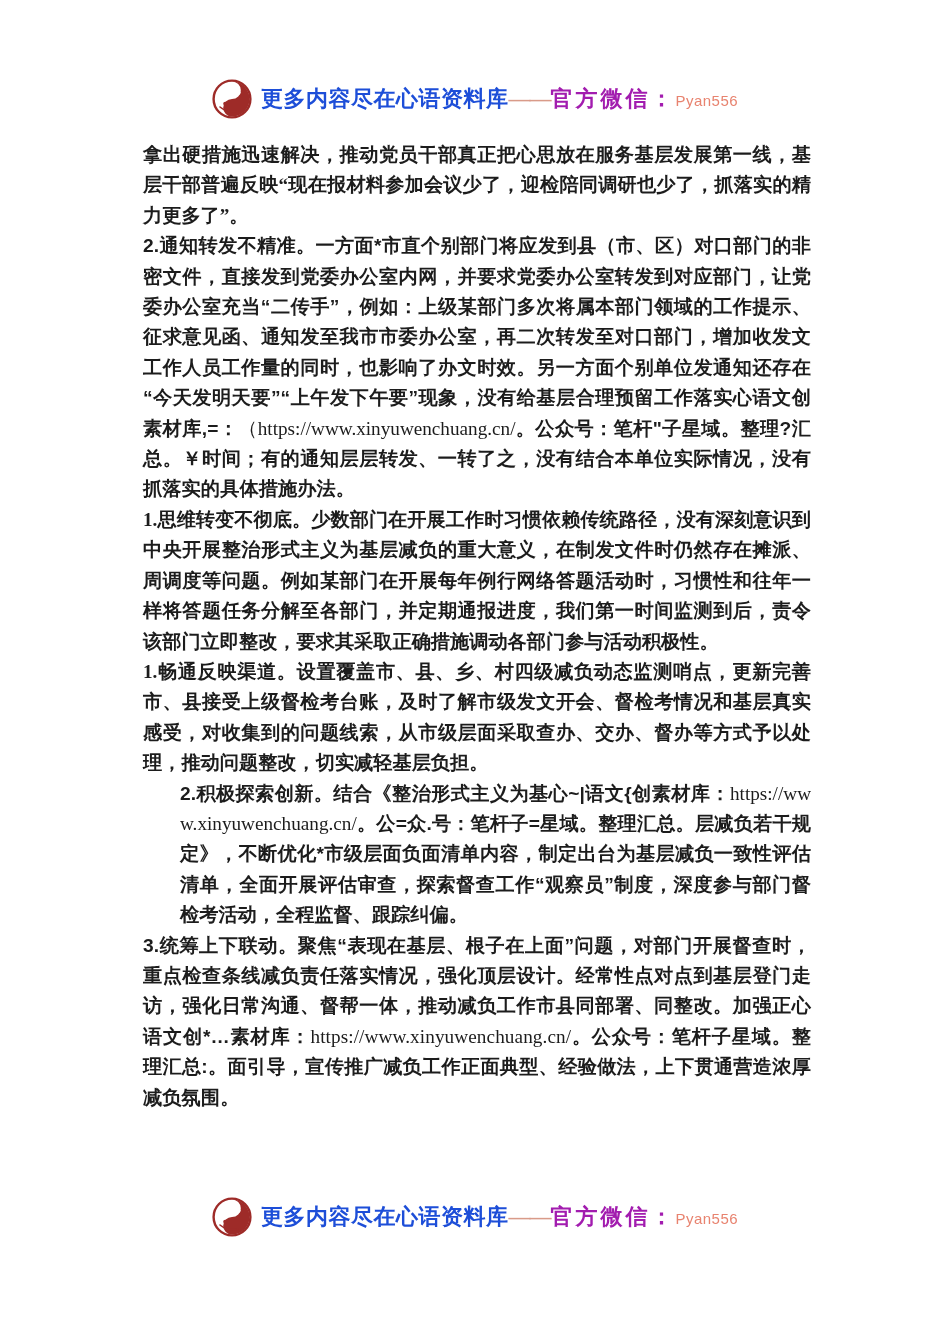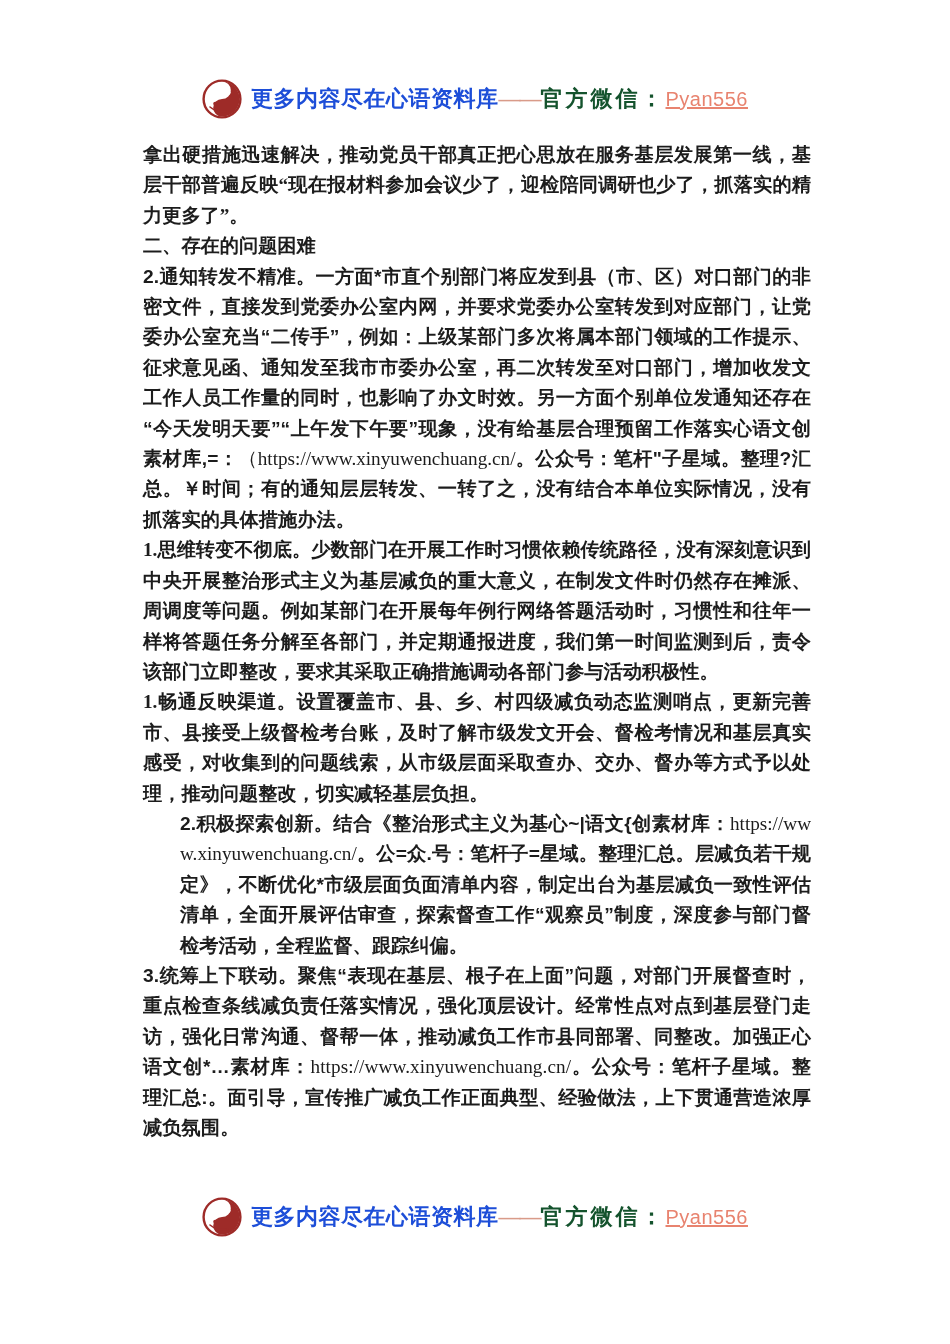--- a/index.html
+++ b/index.html
@@ -51,28 +51,27 @@
   .wm-text {
     white-space: nowrap;
     font-family: "Liberation Serif", "DejaVu Serif", serif;
     font-weight: bold;
     font-size: 22px;
     line-height: 1;
     letter-spacing: 0.5px;
   }
   .wm-a { color: #1d4ed8; }
   .wm-dash { color: #d99b89; letter-spacing: -1px; }
-  .wm-b { color: #14532d; letter-spacing: 3px; }
+  .wm-b { color: #a21caf; letter-spacing: 3px; }
   .wm-c {
     color: #e8836f;
     font-family: "Liberation Sans", "DejaVu Sans", sans-serif;
     font-weight: normal;
-    font-size: 20px;
+    font-size: 15px;
     letter-spacing: 0.5px;
-    text-decoration: underline;
   }
 
   
   .content {
     position: absolute;
     left: 143px;
     top: 140px;
     width: 668px;
   }
 
@@ -133,21 +132,20 @@
     </svg>
     <span class="wm-text">
       <span class="wm-a">更多内容尽在心语资料库</span><span class="wm-dash">——</span><span class="wm-b">官方微信：</span><span class="wm-c">Pyan556</span>
     </span>
   </div>
 
   <div class="content">
 
     <p class="para serif">拿出硬措施迅速解决，推动党员干部真正把心思放在服务基层发展第一线，基层干部普遍反映“现在报材料参加会议少了，迎检陪同调研也少了，抓落实的精力更多了”。</p>
 
-    <p class="para serif">二、存在的问题困难</p>
 
 
     <p class="para hei"><span>2.通知转发不精准。一方面*市直个别部门将应发到县（市、区）对口部门的非密文件，直接发到党委办公室内网，并要求党委办公室转发到对应部门，让党委办公室充当“二传手”，例如：上级某部门多次将属本部门领域的工作提示、征求意见函、通知发至我市市委办公室，再二次转发至对口部门，增加收发文工作人员工作量的同时，也影响了办文时效。另一方面个别单位发通知还存在“今天发明天要”“上午发下午要”现象，没有给基层合理预留工作落实心语文创素材库,=：</span><span class="lat">（https://www.xinyuwenchuang.cn/</span><span>。公众号：笔杆"子星域。整理?汇总。￥时间；有的通知层层转发、一转了之，没有结合本单位实际情况，没有抓落实的具体措施办法。</span></p>
 
     <p class="para serif">1.思维转变不彻底。少数部门在开展工作时习惯依赖传统路径，没有深刻意识到中央开展整治形式主义为基层减负的重大意义，在制发文件时仍然存在摊派、周调度等问题。例如某部门在开展每年例行网络答题活动时，习惯性和往年一样将答题任务分解至各部门，并定期通报进度，我们第一时间监测到后，责令该部门立即整改，要求其采取正确措施调动各部门参与活动积极性。</p>
 
 
     <p class="para serif">1.畅通反映渠道。设置覆盖市、县、乡、村四级减负动态监测哨点，更新完善市、县接受上级督检考台账，及时了解市级发文开会、督检考情况和基层真实感受，对收集到的问题线索，从市级层面采取查办、交办、督办等方式予以处理，推动问题整改，切实减轻基层负担。</p>
 
     <p class="para hei-spaced"><span>2.积极探索创新。结合《整治形式主义为基心~|语文{创素材库：</span><span class="lat-b">https://www.xinyuwenchuang.cn/</span><span>。公=众.号：笔杆子=星域。整理汇总。层减负若干规定》，不断优化*市级层面负面清单内容，制定出台为基层减负一致性评估清单，全面开展评估审查，探索督查工作“观察员”制度，深度参与部门督检考活动，全程监督、跟踪纠偏。</span></p>

